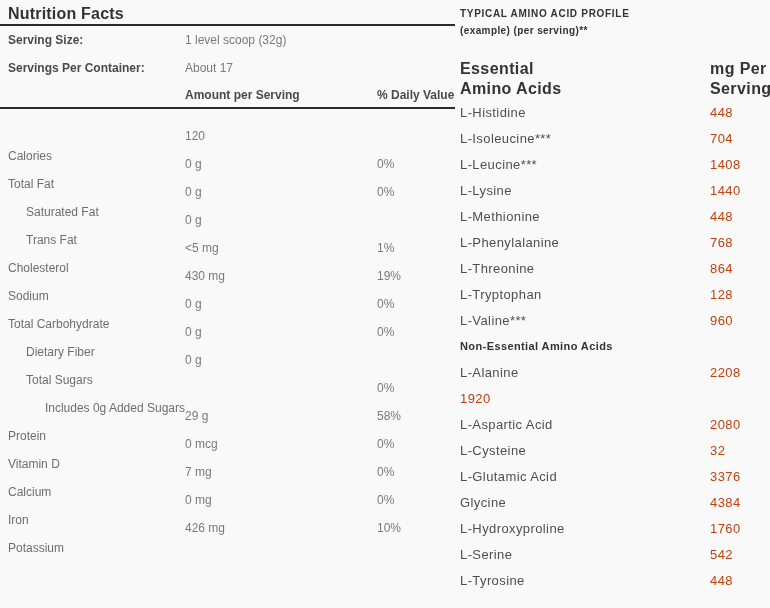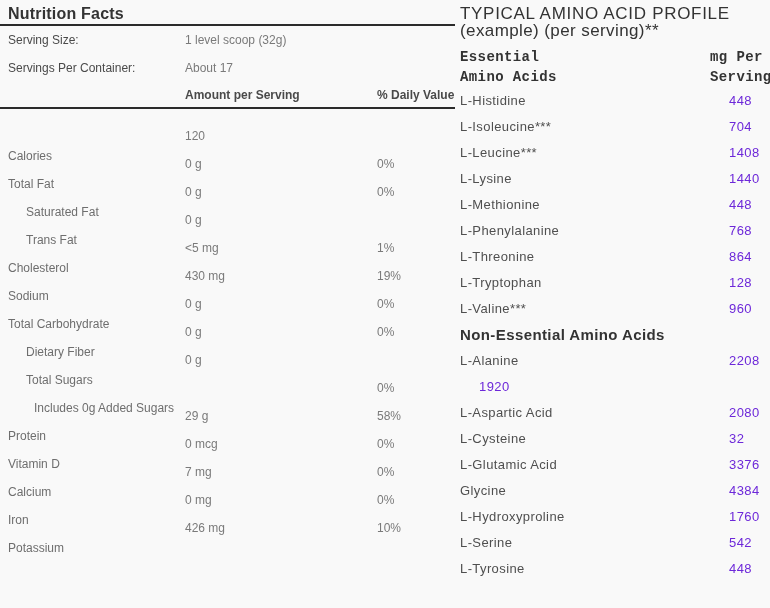--- a/index.html
+++ b/index.html
@@ -27,51 +27,51 @@
     height:26px;padding:5px 0 0 8px;
     font-size:16px;font-weight:700;color:var(--title);
     border-bottom:2px solid var(--rule);
     letter-spacing:.2px;
   }
   .nf-grid-row{
     display:grid;grid-template-columns:177px 192px 1fr;
     align-items:center;height:28px;padding-left:8px;
     font-size:12px;
   }
-  .nf-meta-label{font-weight:400;color:var(--label);}
+  .nf-meta-label{font-weight:700;color:var(--label);}
   .nf-meta-value{color:var(--value);}
   .nf-colhead{height:27px;border-bottom:2px solid var(--rule);}
   .nf-colhead span{font-weight:700;color:var(--label);font-size:12px;}
   .nf-row .c-name{color:var(--muted);margin-top:40px;}
   .nf-row .c-amt,.nf-row .c-dv{color:var(--value);}
   .nf-row.ind-1 .c-name{padding-left:18px;}
-  .nf-row.ind-2 .c-name{padding-left:26px;}
+  .nf-row.ind-2 .c-name{padding-left:26px;text-align:right;}
 
   
   .aa{position:absolute;left:440px;top:0;width:330px;padding:0 8px 0 20px;}
   .aa-title{
-    padding-top:5px;font-size:17px;font-weight:400;color:var(--title);
+    padding-top:5px;font-size:10px;font-weight:700;color:var(--title);
     letter-spacing:.7px;line-height:17px;
   }
   .aa-title .t2{letter-spacing:.4px;}
   .aa-colhead{
     display:grid;grid-template-columns:250px 1fr;
-    margin-top:8px;line-height:20px;
-    font-size:14px;font-weight:700;color:var(--title);letter-spacing:.4px;font-family:Liberation Mono, monospace;
+    margin-top:20px;line-height:20px;
+    font-size:16px;font-weight:700;color:var(--title);letter-spacing:.4px;
   }
   .aa-row{
     display:grid;grid-template-columns:250px 1fr;
     align-items:center;height:26px;
     font-size:13px;letter-spacing:.4px;
   }
   .aa-row .a-name{color:var(--amino);}
-  .aa-row .a-val{color:#6d28d9;margin-left:19px;}
+  .aa-row .a-val{color:#c2410c;}
   .aa-subhead{
     display:flex;align-items:center;height:26px;
-    font-size:15px;font-weight:700;color:var(--title);letter-spacing:.4px;text-align:right;
+    font-size:11px;font-weight:700;color:var(--title);letter-spacing:.4px;text-align:right;
   }
 </style>
 </head>
 <body>
 
 <div class="page">
 
   <section class="nf">
     <div class="nf-title">Nutrition Facts</div>
 

